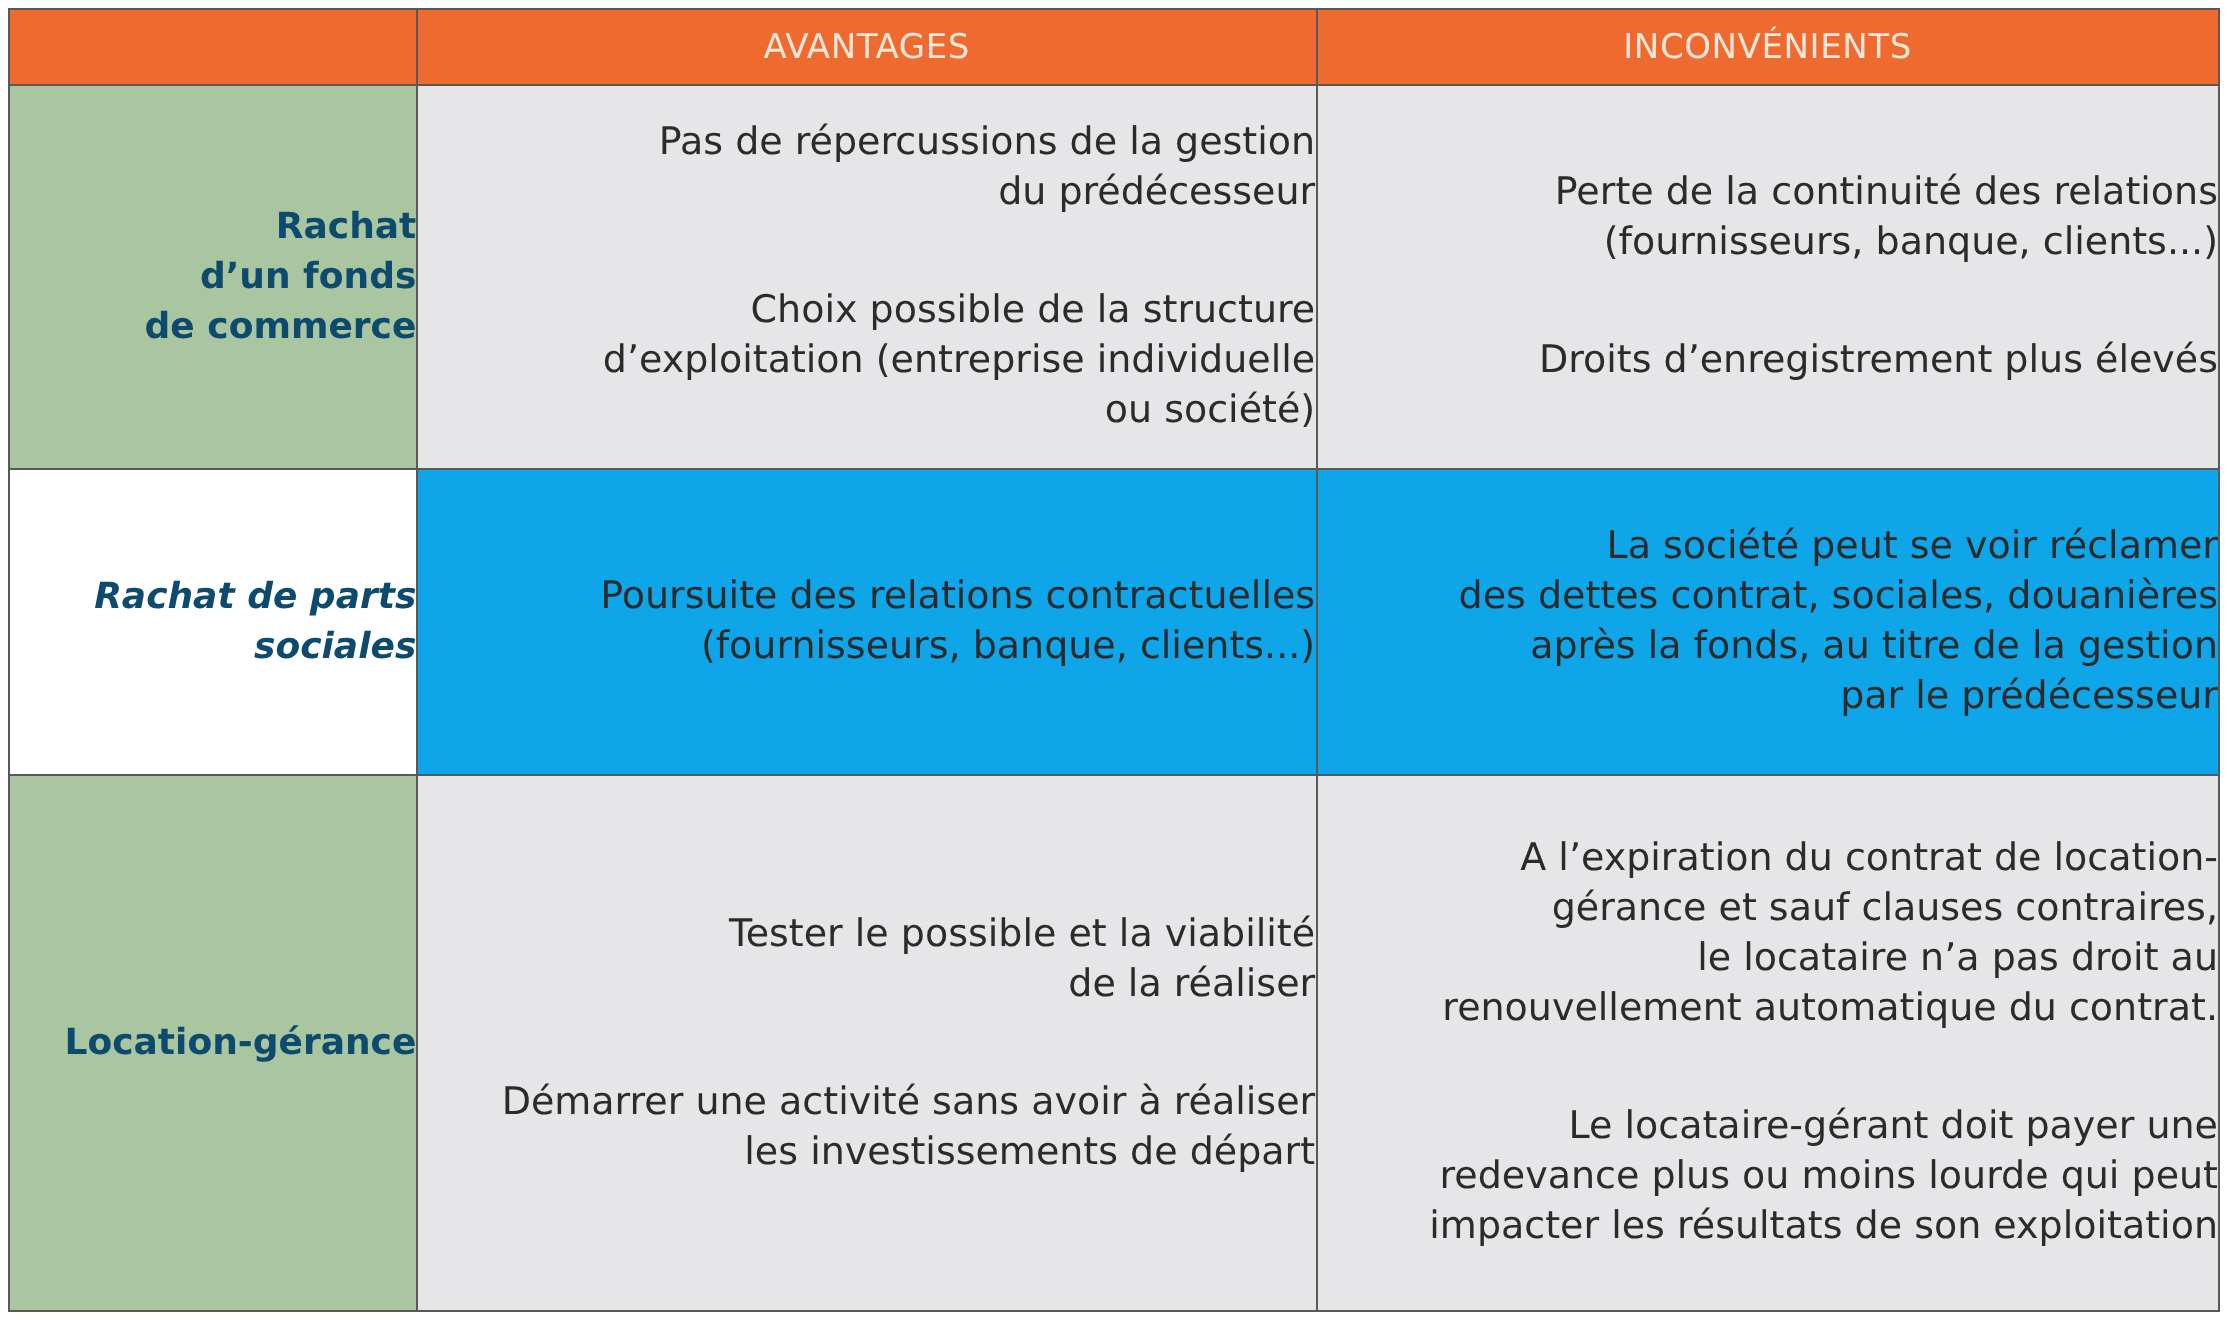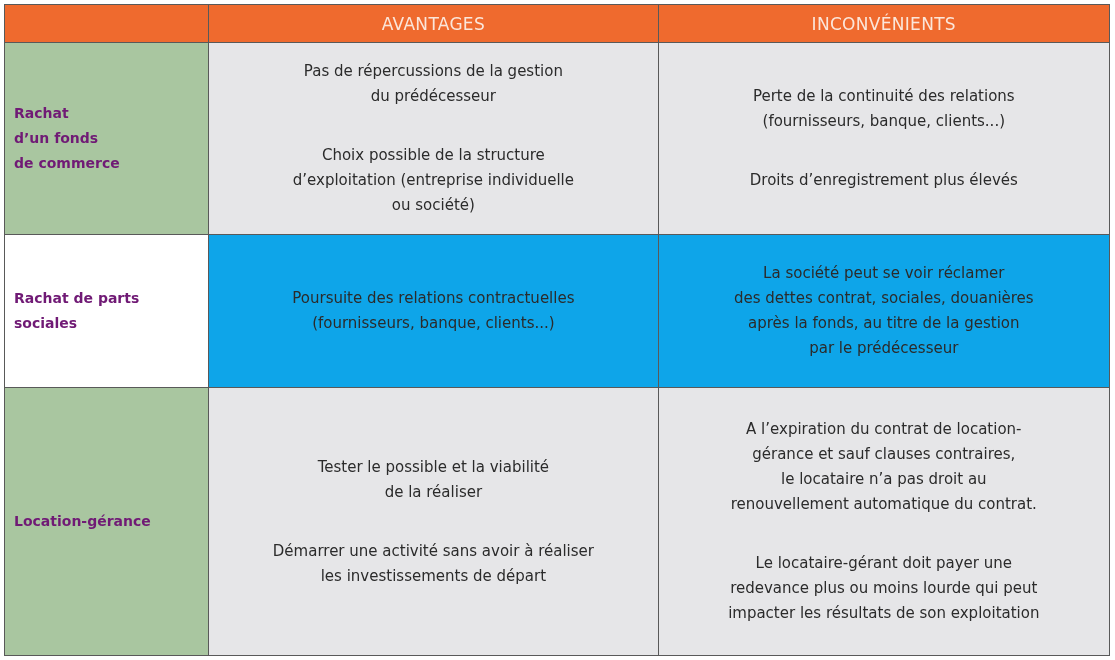--- a/index.html
+++ b/index.html
@@ -5,24 +5,24 @@
   html, body { margin:0; padding:0; background:#ffffff; }
   body { width:1115px; height:660px; position:relative; overflow:hidden;
          font-family:"DejaVu Sans","Liberation Sans",sans-serif; }
   .tbl { position:absolute; left:4px; top:4px; width:1106px; border-collapse:collapse; table-layout:fixed; }
   .tbl td, .tbl th { border:1px solid #595959; padding:0; vertical-align:middle; }
   .col-label { width:204px; }
   .col-adv { width:449px; }
   .col-inc { width:451px; }
   .hdr th { background:#ef6a2e; color:#fbe6da; font-weight:normal; font-size:17px; letter-spacing:0.3px; height:37px; text-align:center; }
   .hdr th.blank { background:#ef6a2e; }
-  .label { font-weight:bold; color:#701a75; font-size:14px; line-height:25px; padding-left:9px !important; text-align:left; }
+  .label { font-weight:bold; color:#0c4a6e; font-size:18px; line-height:25px; padding-left:9px !important; text-align:right; }
   .label.green { background:#a9c6a0; }
-  .label.white { background:#ffffff; }
-  .cell { text-align:center; color:#2b2b2b; font-size:15px; line-height:25px; }
+  .label.white { background:#ffffff;font-style:italic; }
+  .cell { text-align:right; color:#2b2b2b; font-size:19px; line-height:25px; }
   .cell.grey { background:#e6e6e8; }
   .cell.white { background:#0ea5e9; }
   .para { margin:0; }
   .para + .para { margin-top:34px; }
   .label-line { display:block; }
 </style>
 </head>
 <body>
 
 <table class="tbl">

